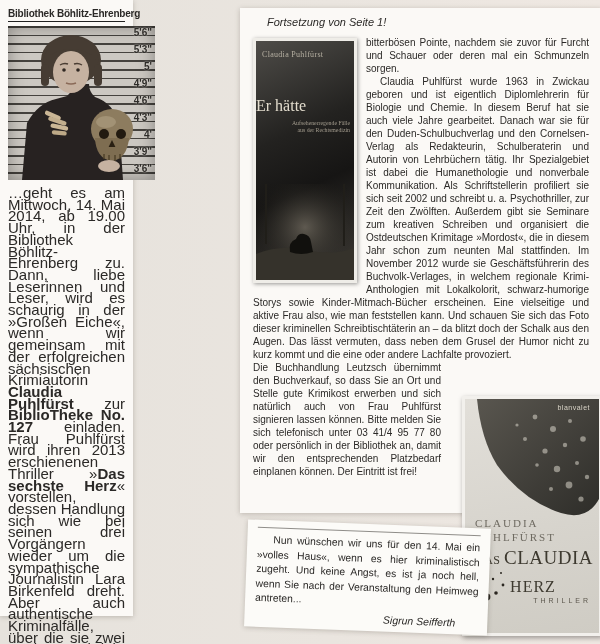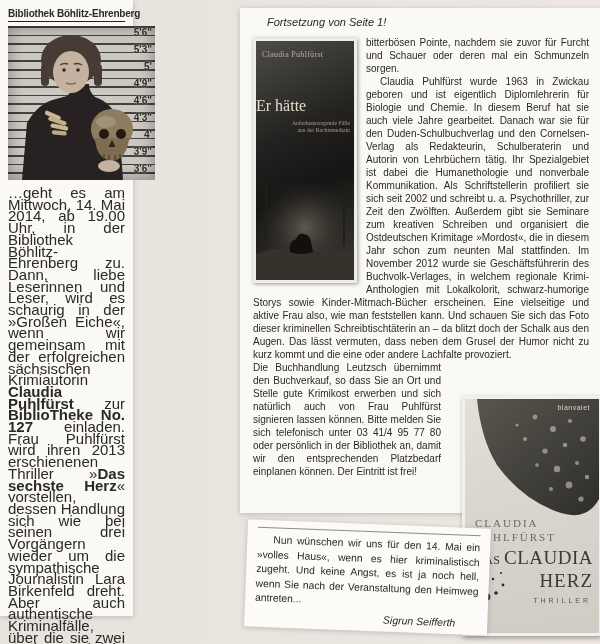--- a/index.html
+++ b/index.html
@@ -47,21 +47,21 @@
     border:3px solid #f2f0ec;box-shadow:1px 2px 5px rgba(0,0,0,.35);overflow:hidden;
     background:linear-gradient(170deg,#e2dfd9 0%,#d7d4cd 55%,#cfccc4 100%);}
   .c2-leaf{position:absolute;left:0;top:0;}
   .c2-pub{position:absolute;top:5px;right:9px;font-size:7px;letter-spacing:.5px;color:#d9d4c7;}
   .c2-author{position:absolute;top:118px;left:10px;font-size:11px;letter-spacing:2px;color:#6e6a61;
     font-family:"Liberation Serif",serif;line-height:1.25;}
   .c2-title{position:absolute;top:148px;left:8px;right:6px;text-align:right;
     font-family:"Liberation Serif",serif;color:#3d392f;}
   .c2-line1{font-size:19px;letter-spacing:.5px;}
   .c2-das{font-size:12px;}
-  .c2-line2{font-size:19px;letter-spacing:1px;margin-top:1px;}
+  .c2-line2{font-size:16px;letter-spacing:1px;margin-top:9px;text-align:center;}
   .c2-genre{position:absolute;top:198px;right:8px;font-size:7px;letter-spacing:3px;color:#5c574d;}
   .c2-spots{position:absolute;top:168px;left:14px;width:40px;height:40px;}
   
   .spacer2{float:right;width:148px;height:132px;}
   
   .strip{left:246px;top:524px;width:243px;padding:7px 10px 6px 10px;box-sizing:border-box;
     transform:rotate(2.2deg);background:#fcfbf8;}
   .strip p{margin:0;font-size:10.3px;line-height:14.6px;text-align:justify;text-indent:16px;
     border-top:1px solid #8f8d89;padding-top:5px;}
   .signature{font-size:10.5px;font-style:italic;text-align:right;padding-right:22px;margin-top:3px;}

